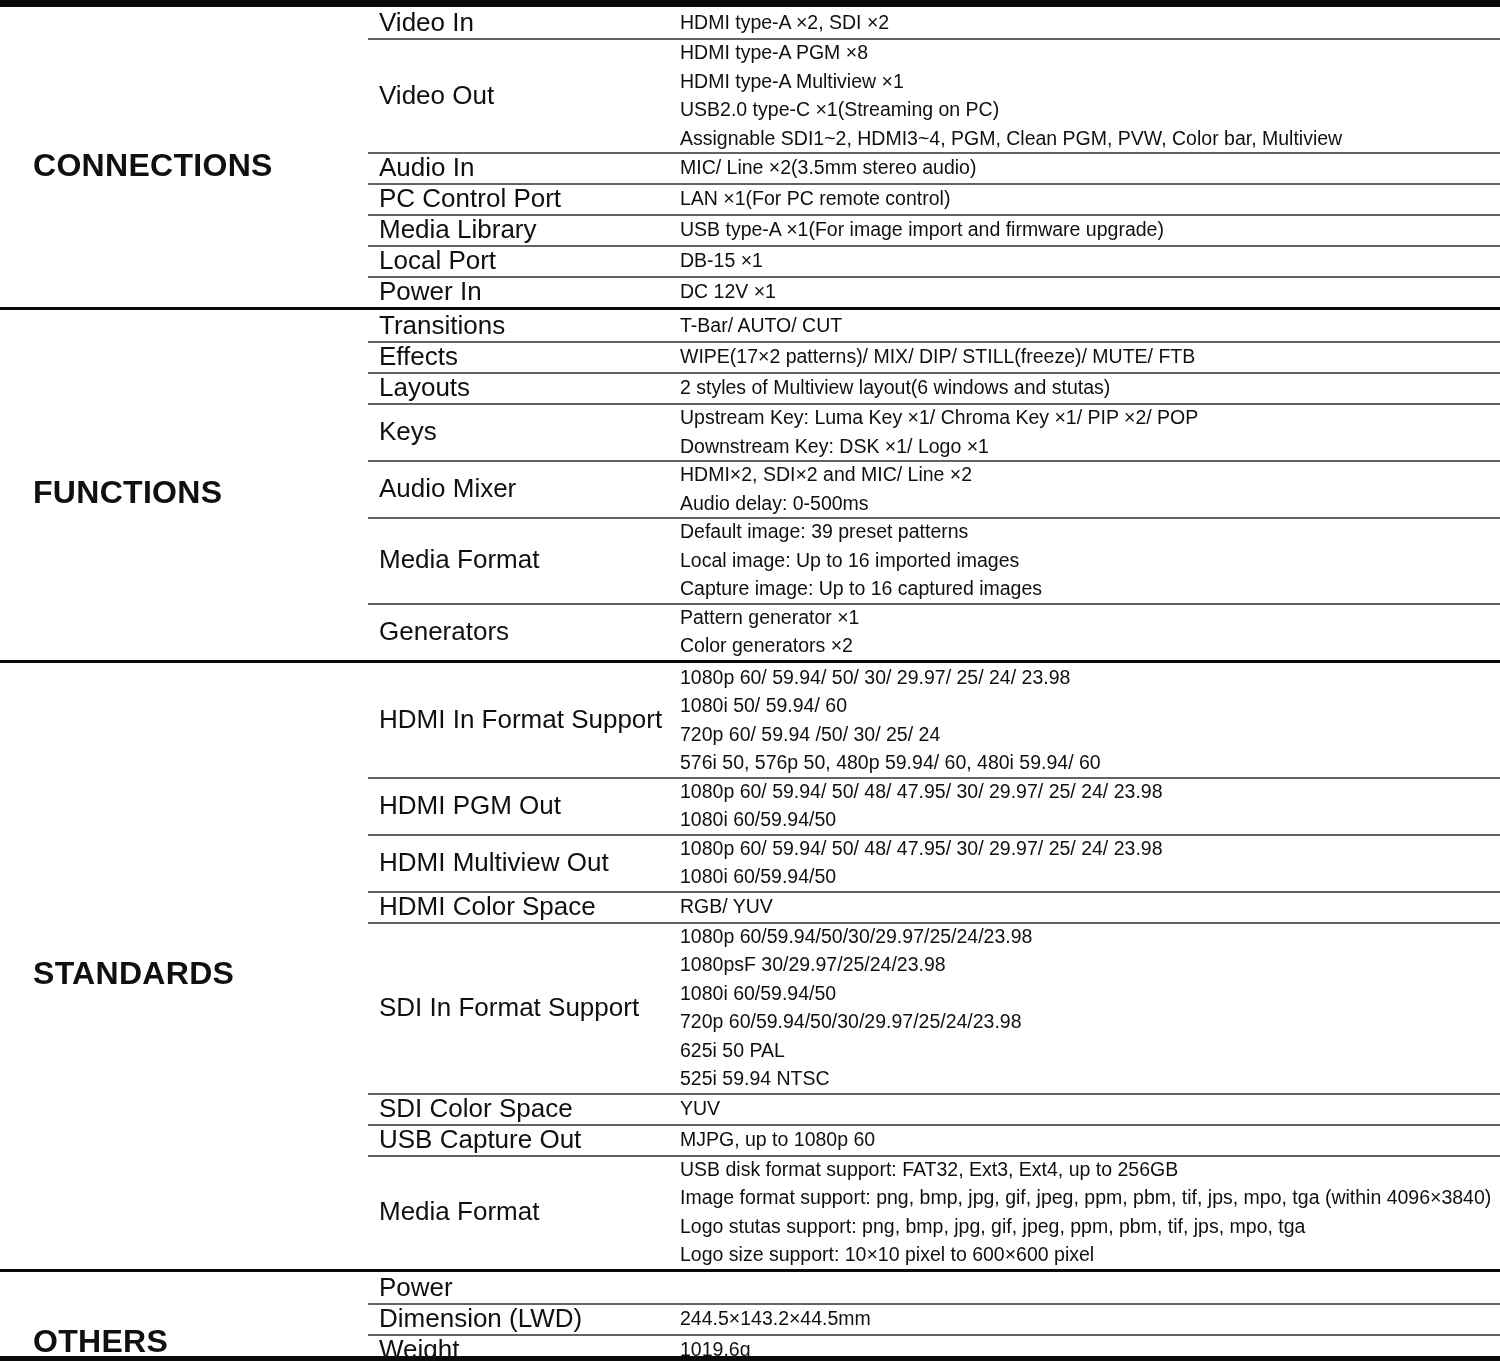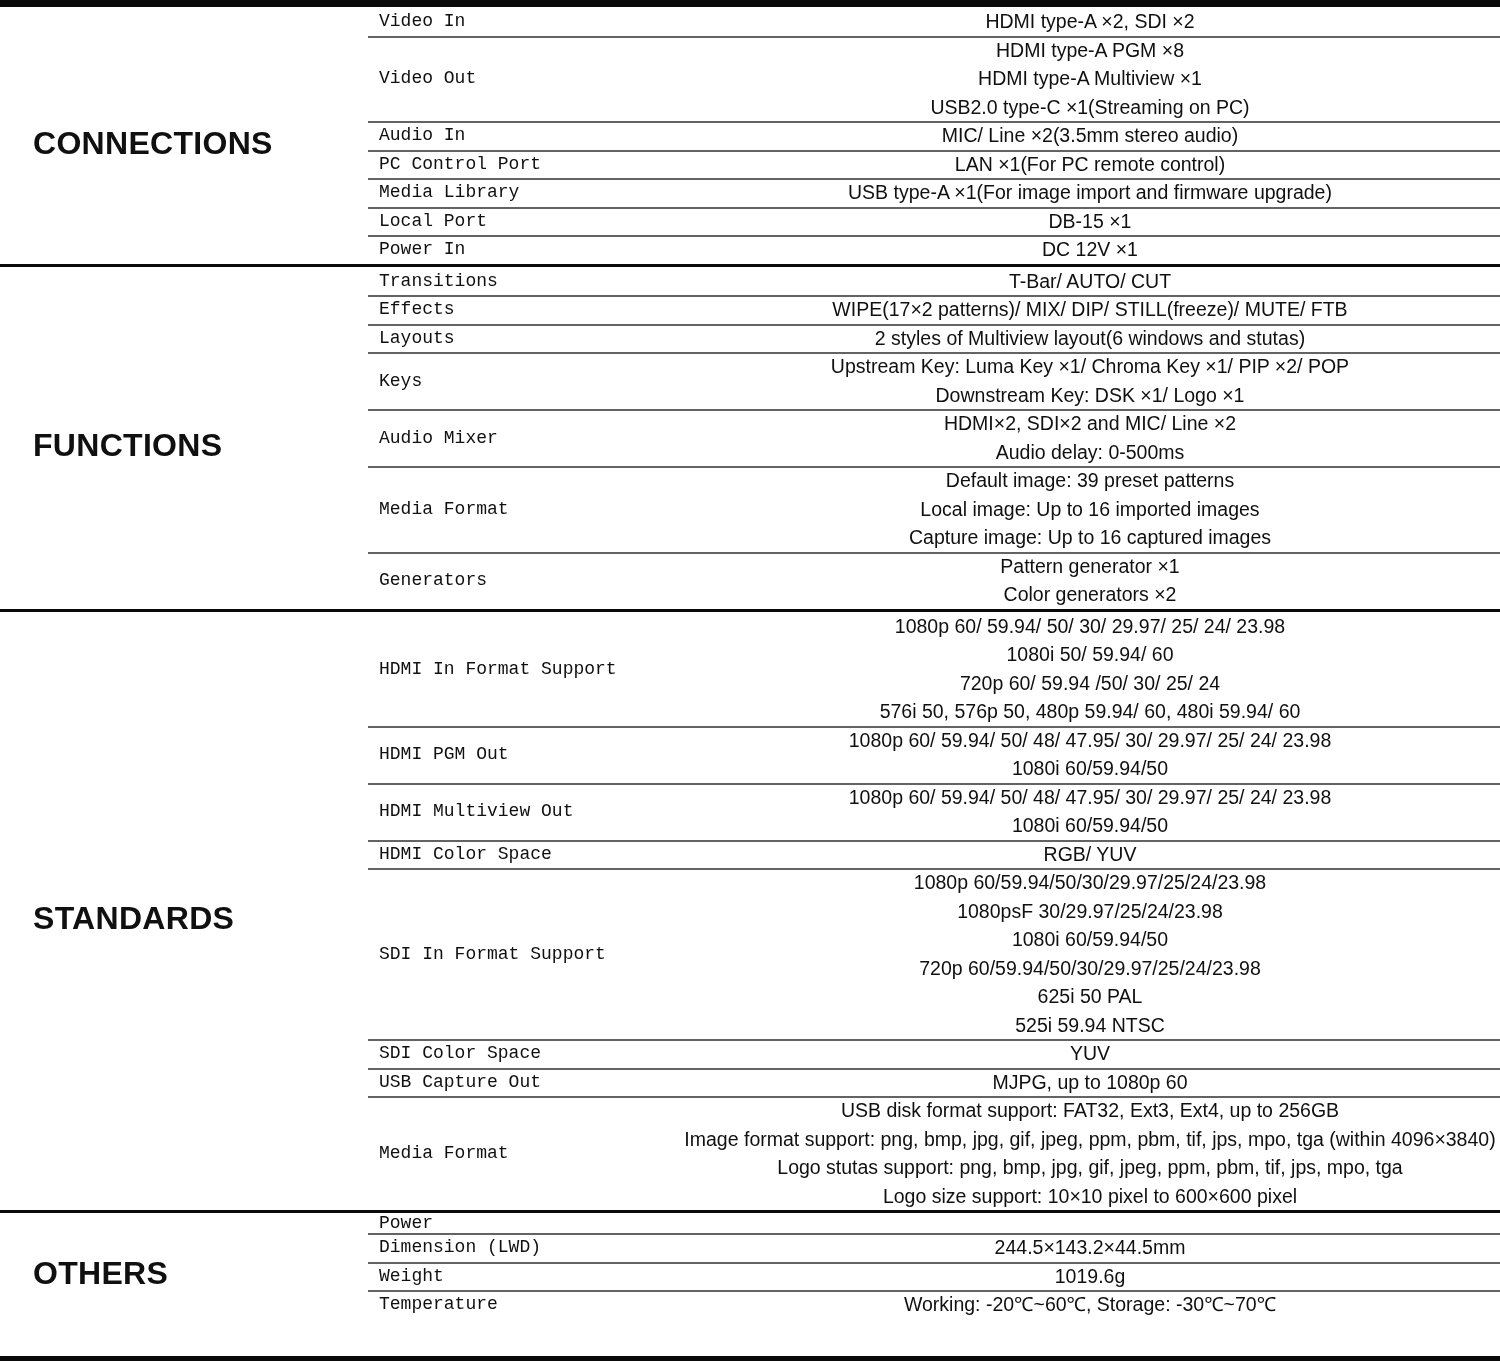--- a/index.html
+++ b/index.html
@@ -54,30 +54,28 @@
   .spec-row + .spec-row {
     box-shadow: inset 0 2px 0 #636363;
   }
   .row-label {
     flex: 0 0 301px;
     width: 301px;
     box-sizing: content-box;
     padding-left: 11px;
     display: flex;
     align-items: center;
-    font-size: 18px;
+    font-size: 26px;
     white-space: nowrap;
-    font-family: Liberation Mono, monospace;
   }
   .row-values {
     flex: 1 1 auto;
     display: flex;
     flex-direction: column;
     justify-content: center;
-    text-align: center;
   }
   .value-line {
     height: 28.5px;
     line-height: 28.5px;
     font-size: 19.5px;
     white-space: nowrap;
   }
 </style>
 </head>
 <body>
@@ -93,20 +91,21 @@
           <div class="row-values">
             <div class="value-line">HDMI type-A ×2, SDI ×2</div>
           </div>
         </div>
         <div class="spec-row">
           <div class="row-label">Video Out</div>
           <div class="row-values">
             <div class="value-line">HDMI type-A PGM ×8</div>
             <div class="value-line">HDMI type-A Multiview ×1</div>
             <div class="value-line">USB2.0 type-C ×1(Streaming on PC)</div>
+            <div class="value-line">Assignable SDI1~2, HDMI3~4, PGM, Clean PGM, PVW, Color bar, Multiview</div>
           </div>
         </div>
         <div class="spec-row">
           <div class="row-label">Audio In</div>
           <div class="row-values">
             <div class="value-line">MIC/ Line ×2(3.5mm stereo audio)</div>
           </div>
         </div>
         <div class="spec-row">
           <div class="row-label">PC Control Port</div>

